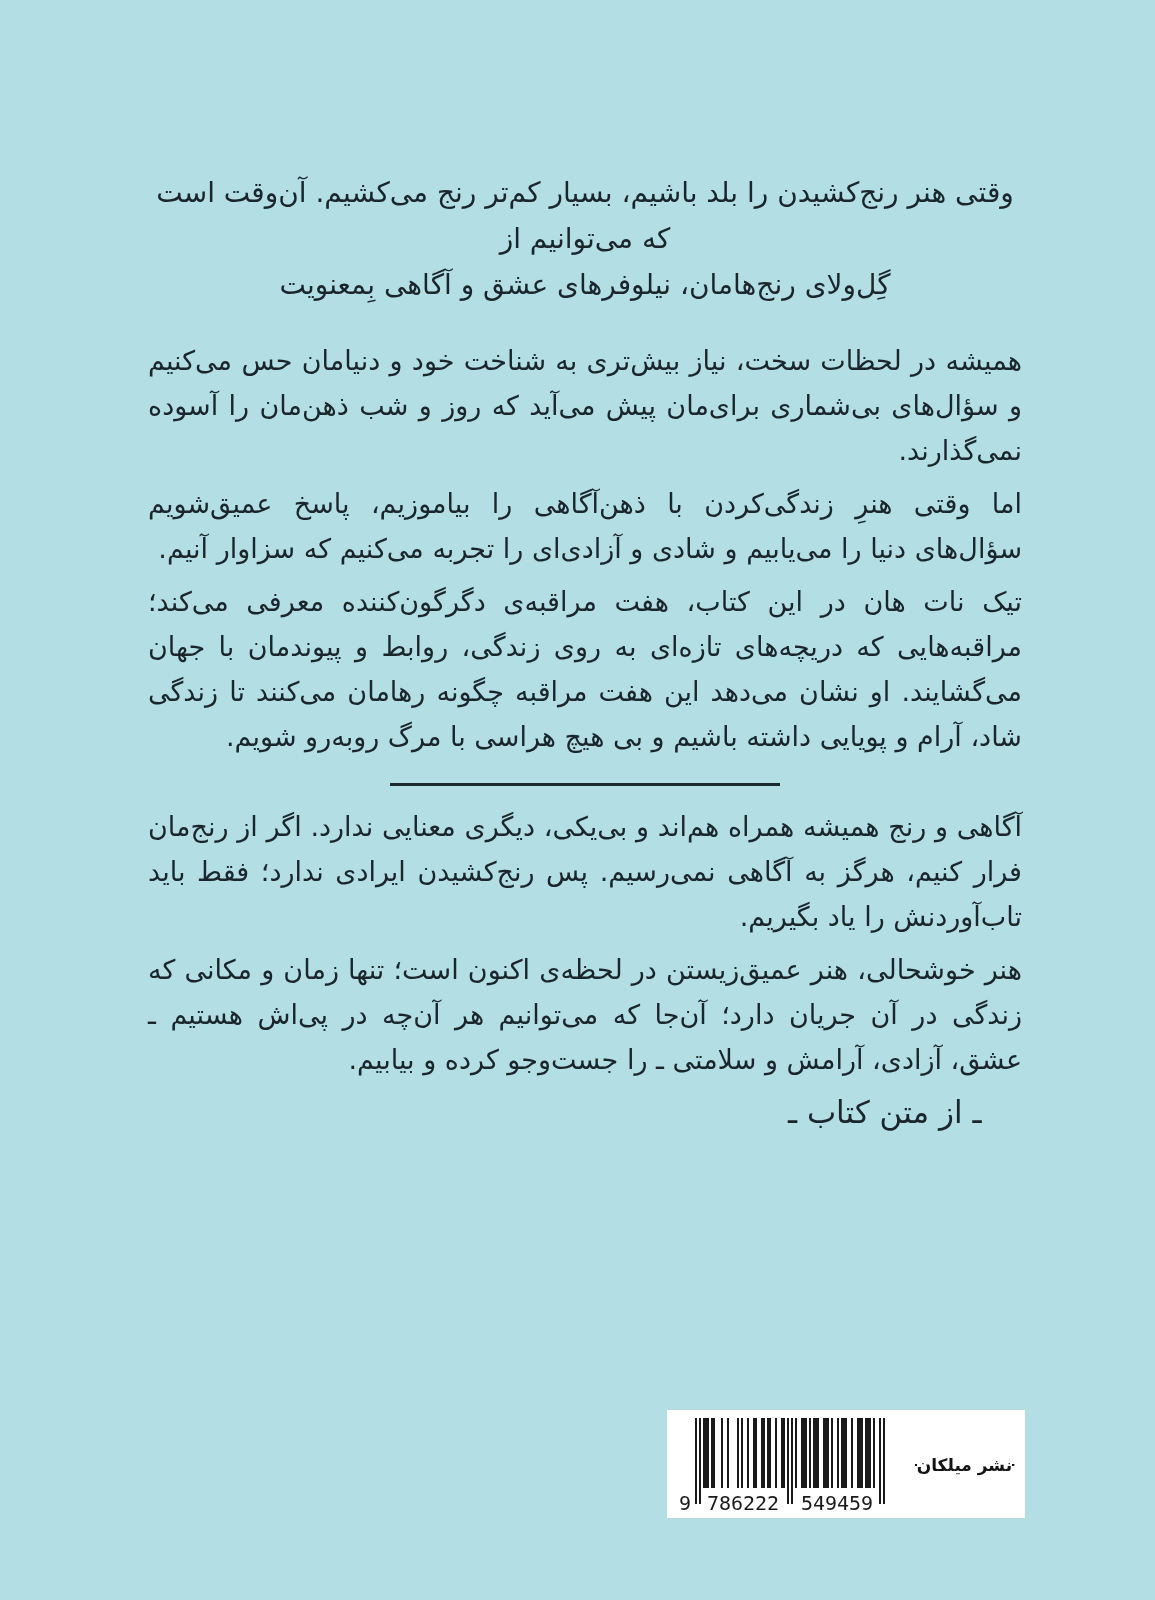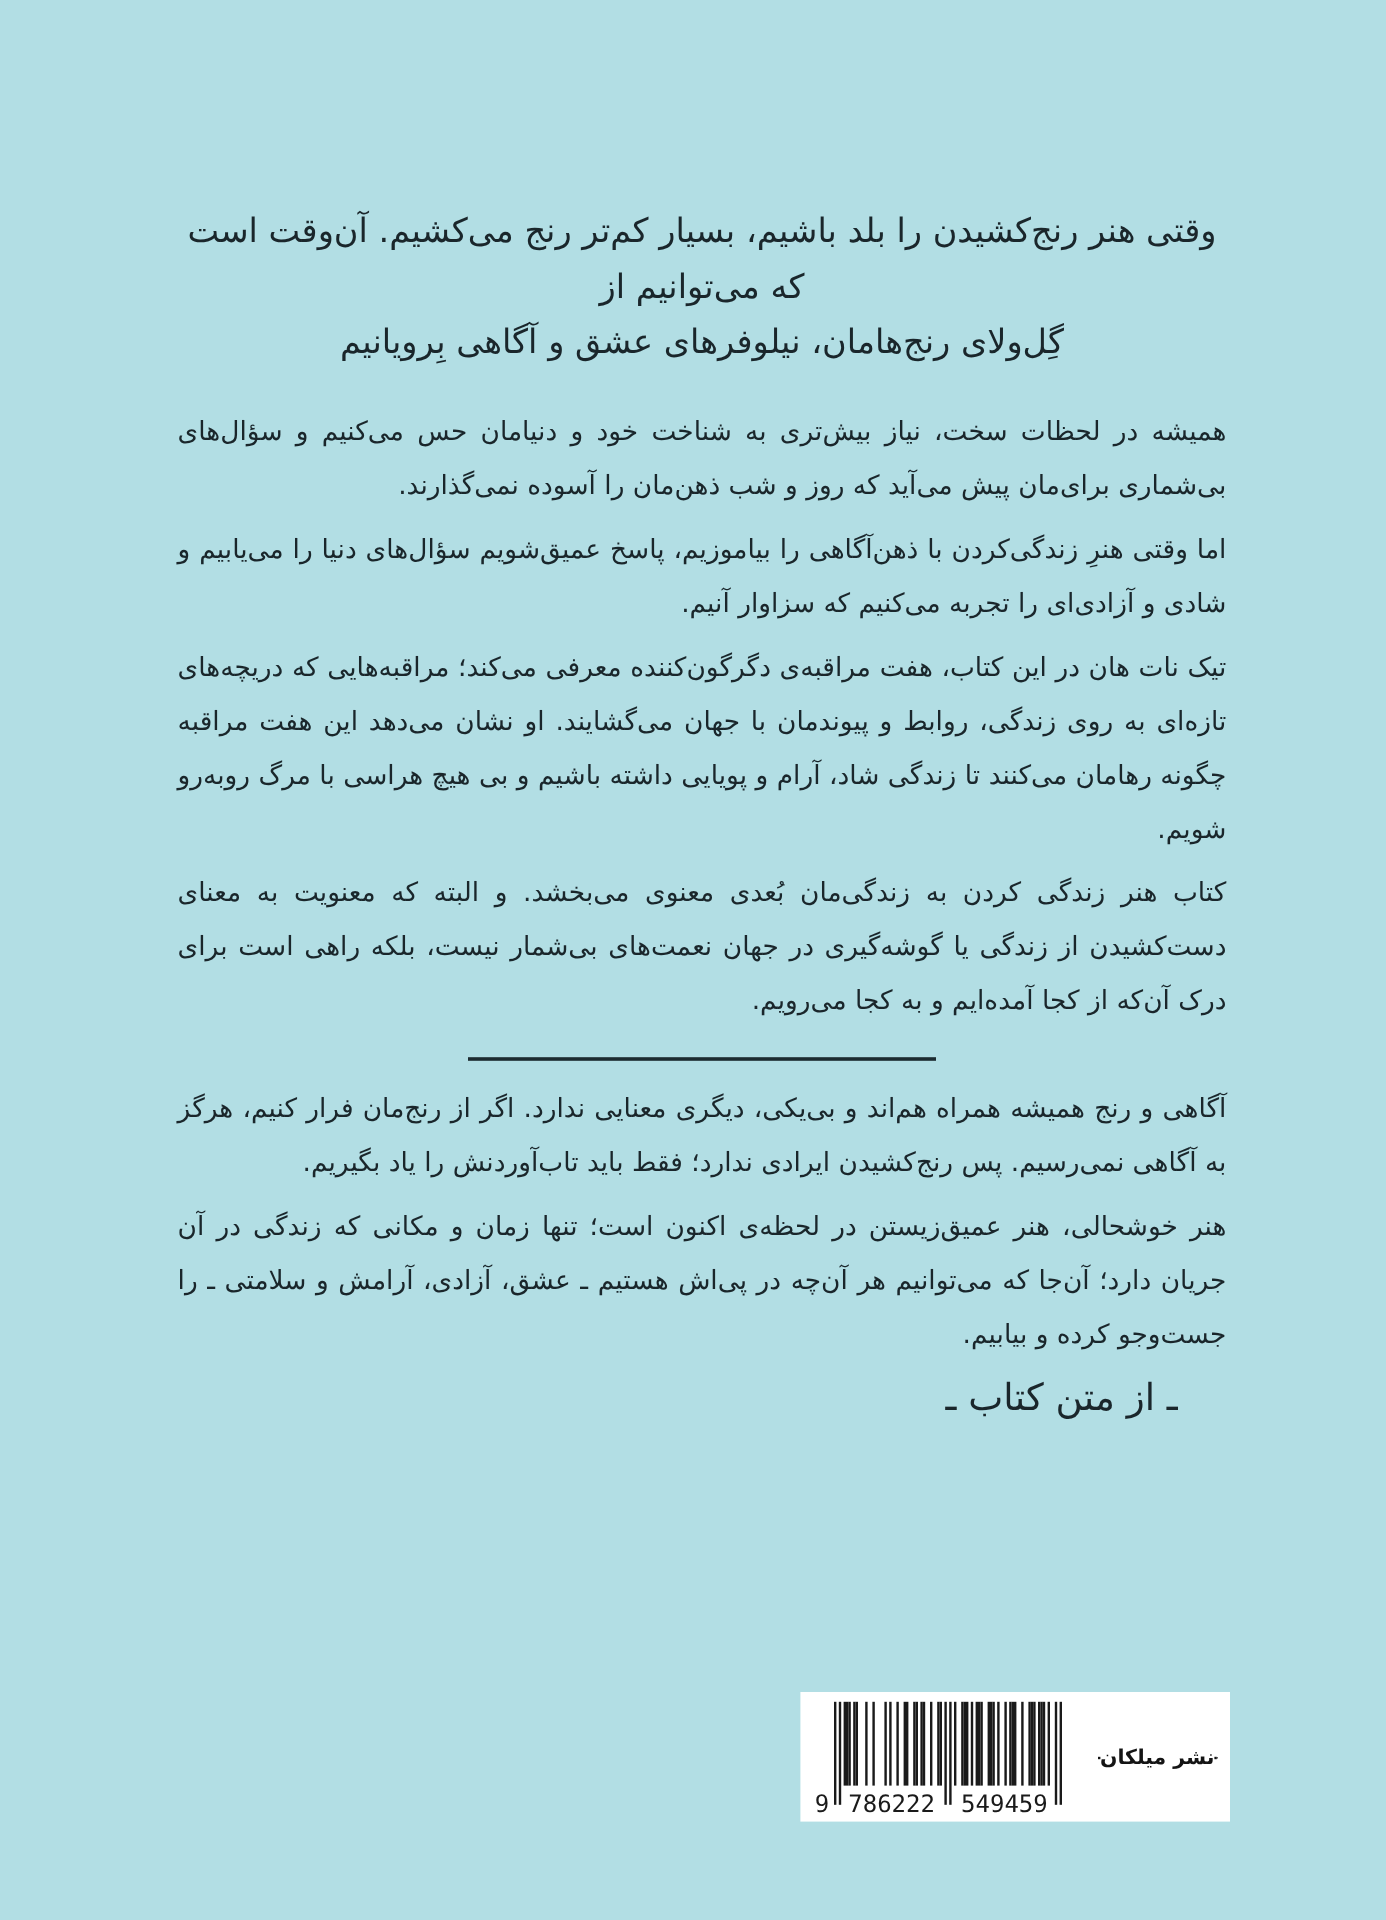--- a/index.html
+++ b/index.html
@@ -17,21 +17,21 @@
     top:170px;right:133px;left:148px;
   }
   .headline{
     font-weight:normal;
     text-align:center;
     font-size:28px;
     line-height:46px;
     margin:0 0 30px 0;
   }
   p.para{
-    font-size:22px;
+    font-size:27px;
     line-height:45px;
     text-align:justify;
     text-justify:inter-word;
     margin:0 0 8px 0;
   }
   .divider{
     width:390px;height:3px;
     background:#1c2b30;
     margin:24px auto 18px auto;
   }
@@ -78,27 +78,26 @@
     white-space:nowrap;
   }
 </style>
 </head>
 <body>
 
 <div class="content">
 
   <div class="headline">
     <div>وقتی هنر رنج‌کشیدن را بلد باشیم، بسیار کم‌تر رنج می‌کشیم. آن‌وقت است که می‌توانیم از</div>
-    <div>گِل‌ولای رنج‌هامان، نیلوفرهای عشق و آگاهی بِرویانیم</div>
+    <div>گِل‌ولای رنج‌هامان، نیلوفرهای عشق و آگاهی بِمعنویت</div>
   </div>
 
   <p class="para">همیشه در لحظات سخت، نیاز بیش‌تری به شناخت خود و دنیامان حس می‌کنیم و سؤال‌های بی‌شماری برای‌مان پیش می‌آید که روز و شب ذهن‌مان را آسوده نمی‌گذارند.</p>
   <p class="para">اما وقتی هنرِ زندگی‌کردن با ذهن‌آگاهی را بیاموزیم، پاسخ عمیق‌شویم سؤال‌های دنیا را می‌یابیم و شادی و آزادی‌ای را تجربه می‌کنیم که سزاوار آنیم.</p>
   <p class="para">تیک نات هان در این کتاب، هفت مراقبه‌ی دگرگون‌کننده معرفی می‌کند؛ مراقبه‌هایی که دریچه‌های تازه‌ای به روی زندگی، روابط و پیوندمان با جهان می‌گشایند. او نشان می‌دهد این هفت مراقبه چگونه رهامان می‌کنند تا زندگی شاد، آرام و پویایی داشته باشیم و بی هیچ هراسی با مرگ روبه‌رو شویم.</p>
-  <p class="para">کتاب هنر زندگی کردن به زندگی‌مان بُعدی معنوی می‌بخشد. و البته که معنویت به معنای دست‌کشیدن از زندگی یا گوشه‌گیری در جهان نعمت‌های بی‌شمار نیست، بلکه راهی است برای درک آن‌که از کجا آمده‌ایم و به کجا می‌رویم.</p>
 
   <div class="divider"></div>
 
   <p class="para">آگاهی و رنج همیشه همراه هم‌اند و بی‌یکی، دیگری معنایی ندارد. اگر از رنج‌مان فرار کنیم، هرگز به آگاهی نمی‌رسیم. پس رنج‌کشیدن ایرادی ندارد؛ فقط باید تاب‌آوردنش را یاد بگیریم.</p>
   <p class="para">هنر خوشحالی، هنر عمیق‌زیستن در لحظه‌ی اکنون است؛ تنها زمان و مکانی که زندگی در آن جریان دارد؛ آن‌جا که می‌توانیم هر آن‌چه در پی‌اش هستیم ـ عشق، آزادی، آرامش و سلامتی ـ را جست‌وجو کرده و بیابیم.</p>
 
   <div class="attribution">ـ از متن کتاب ـ</div>
 </div>
 
 <div class="isbn-box">

